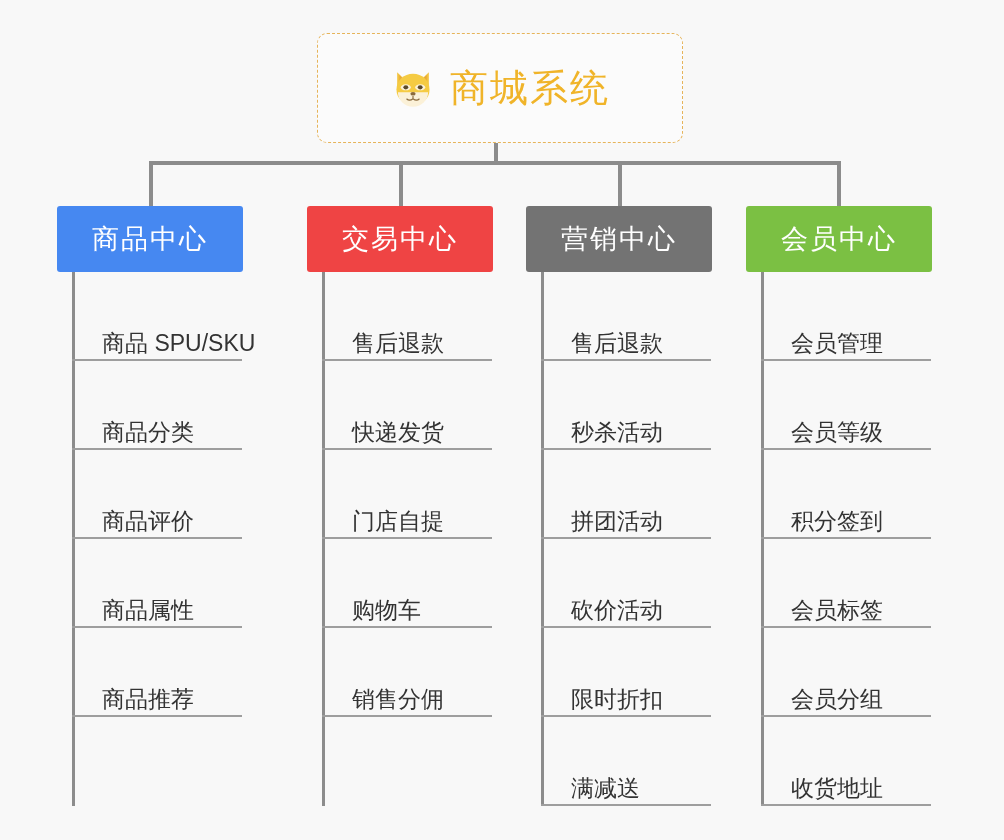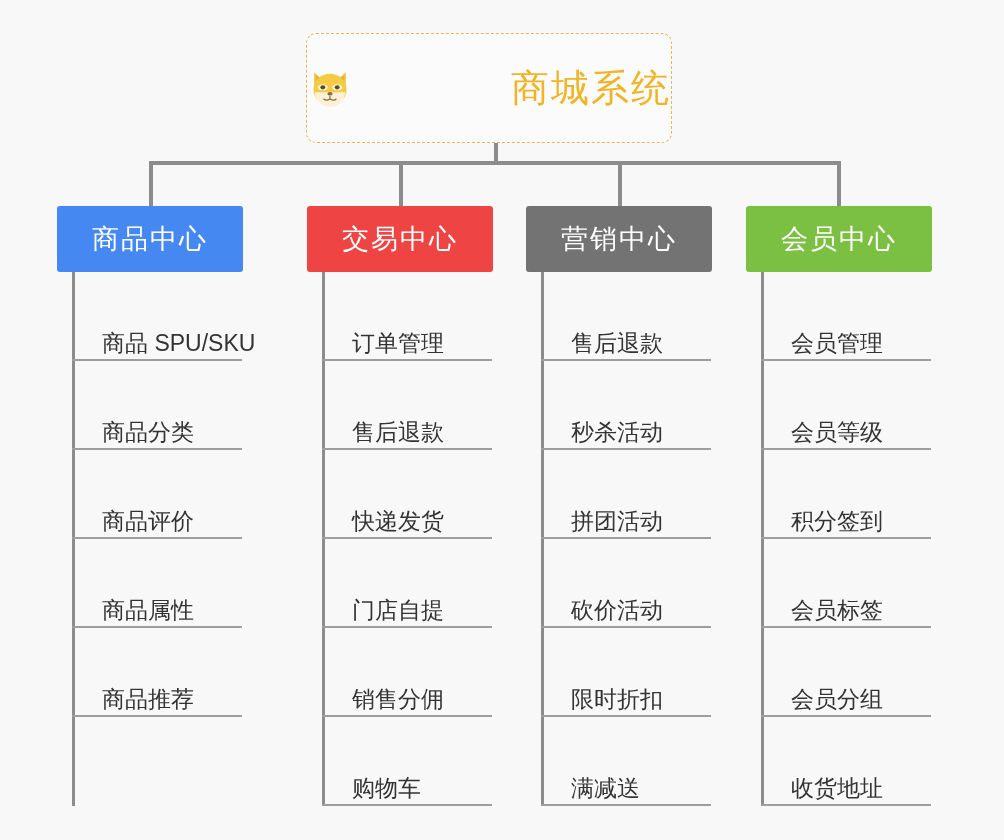--- a/index.html
+++ b/index.html
@@ -16,31 +16,31 @@
 
   #mindmap {
     position: relative;
     width: 1004px;
     height: 840px;
   }
 
   
   .root-node {
     position: absolute;
-    left: 306px;
+    left: 317px;
     top: 33px;
     width: 366px;
     height: 110px;
     box-sizing: border-box;
     background: #fbfbfb;
     border: 1px dashed #e6b45a;
     border-radius: 10px;
     display: flex;
     align-items: center;
-    justify-content: space-between;
+    justify-content: center;
     gap: 14px;
   }
   .root-label {
     font-size: 38px;
     color: #f0b429;
     letter-spacing: 2px;
     line-height: 1;
     white-space: nowrap;
   }
   .shiba-icon {
@@ -183,36 +183,33 @@
     </div>
   </div>
 
   <div class="column" style="left:307px">
     <div class="cat-box" style="background:#ef4444">
       <span>交易中心</span>
     </div>
     <div class="spine" style="height:534px"></div>
     <div class="items">
       <div class="item">
-          <span class="item-label">订单管理</span>
-        </div>
-      <div class="item">
           <span class="item-label">售后退款</span>
         </div>
       <div class="item">
           <span class="item-label">快递发货</span>
         </div>
       <div class="item">
           <span class="item-label">门店自提</span>
         </div>
       <div class="item">
+          <span class="item-label">购物车</span>
+        </div>
+      <div class="item">
           <span class="item-label">销售分佣</span>
-        </div>
-      <div class="item">
-          <span class="item-label">购物车</span>
         </div>
     </div>
   </div>
 
   <div class="column" style="left:526px">
     <div class="cat-box" style="background:#737373">
       <span>营销中心</span>
     </div>
     <div class="spine" style="height:534px"></div>
     <div class="items">

